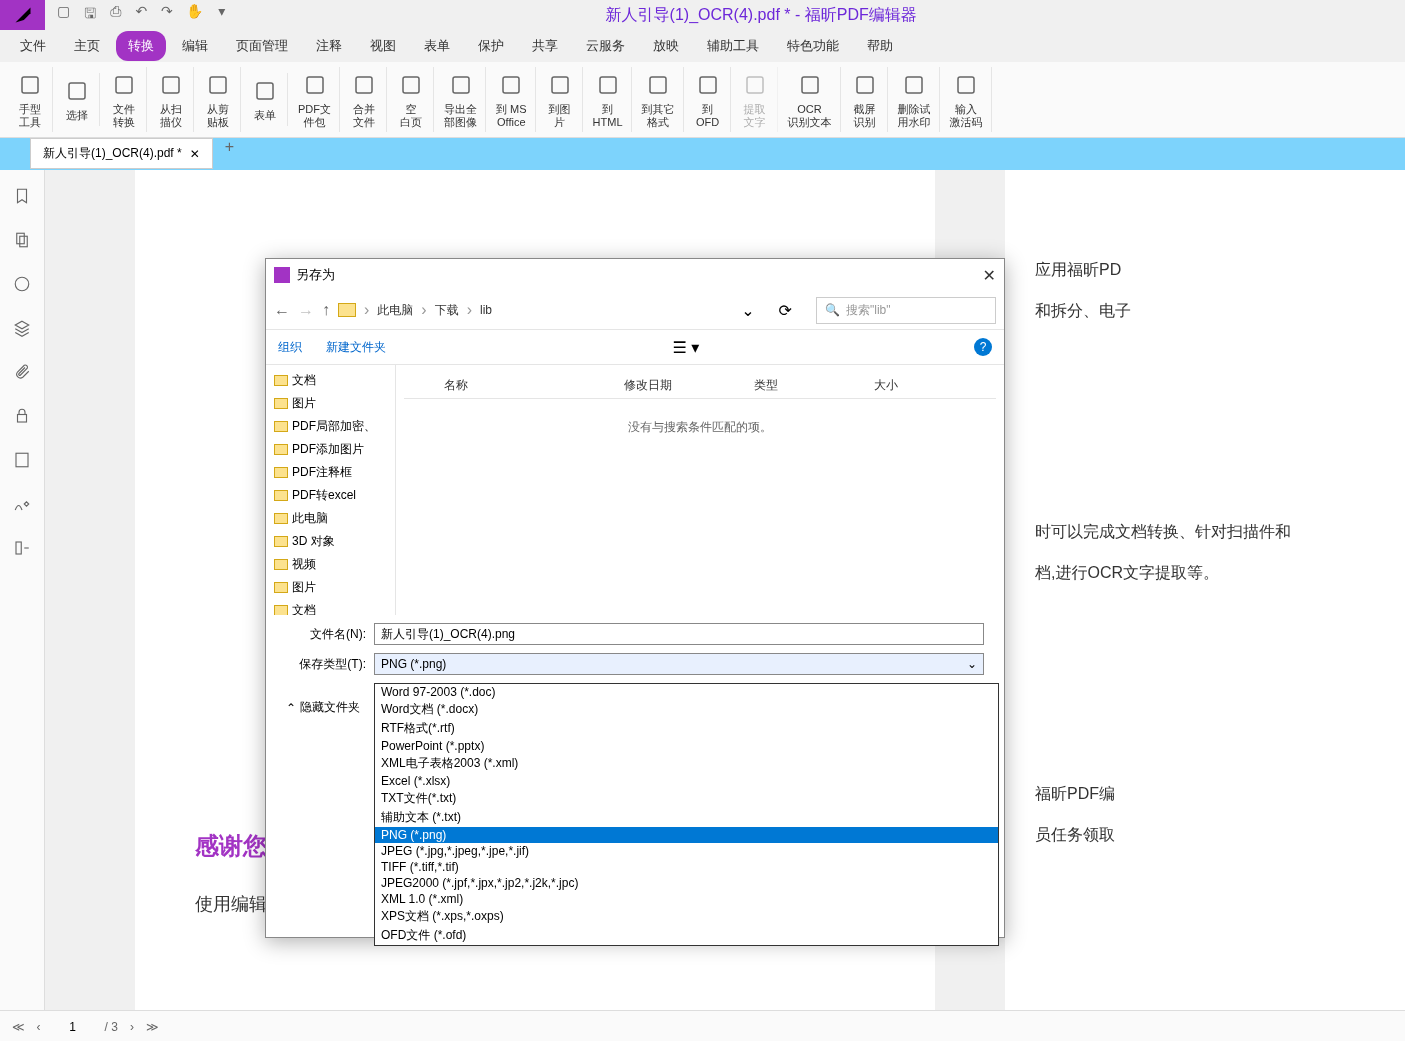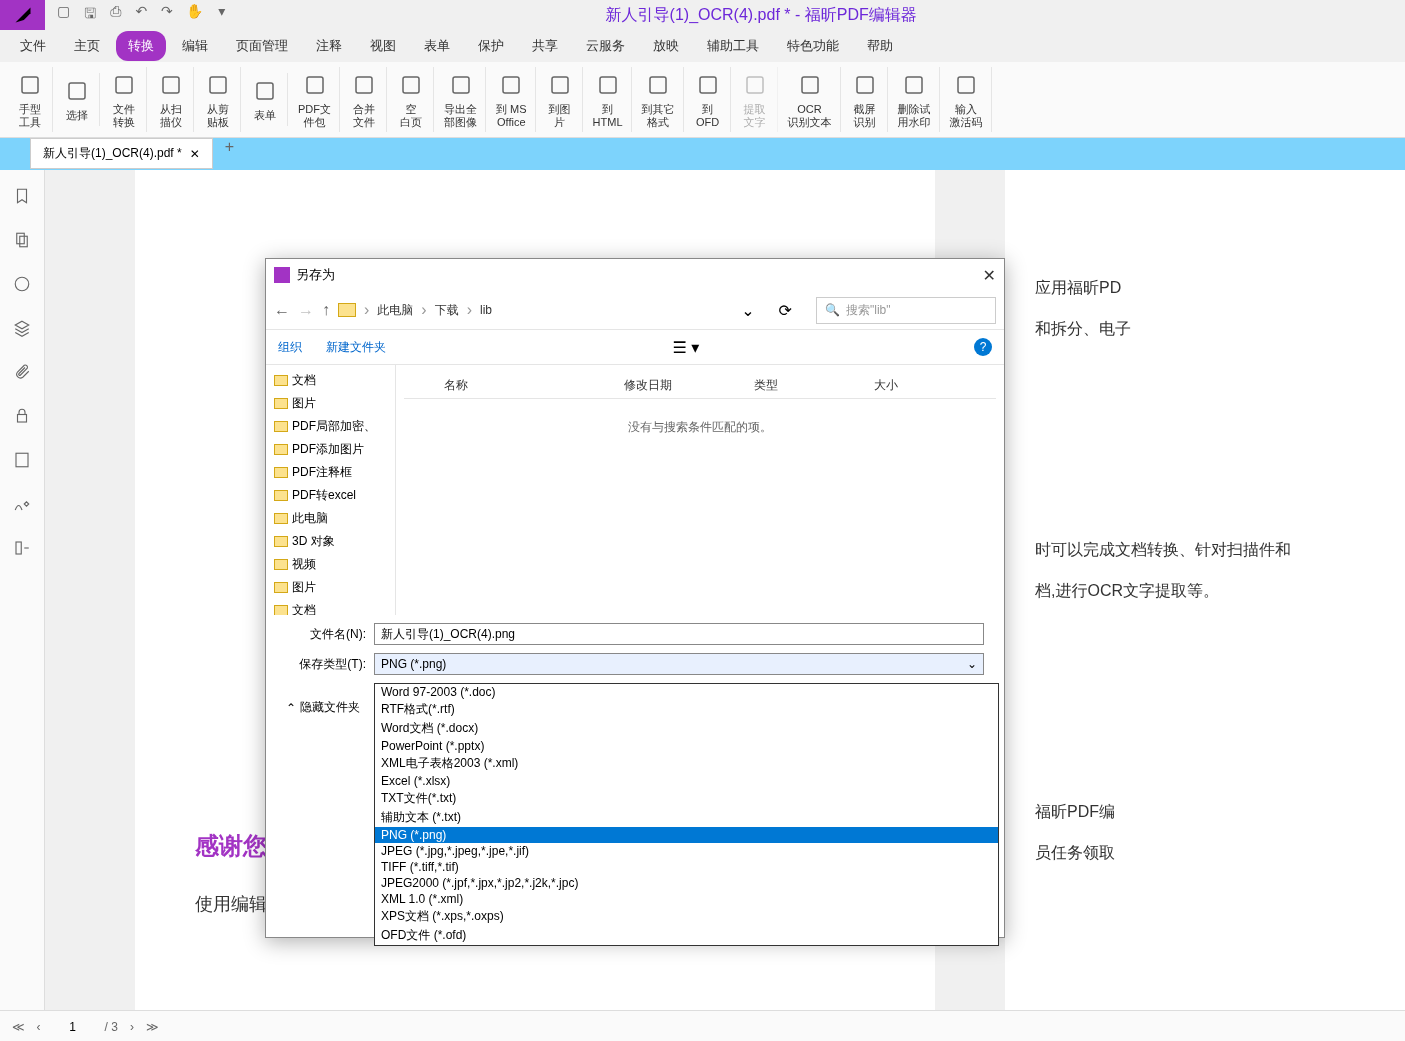--- a/index.html
+++ b/index.html
@@ -349,21 +349,21 @@
           <path d="M15 12h6"></path>
         </svg>
       </div>
   </div>
   <div class="docarea">
     <div class="page">
       <div class="h1">感谢您如全球</div>
       <div class="p1">使用编辑器可以帮助</div>
     </div>
     <div class="rightpane">
-      <div class="rtext" style="margin-top:78px">应用福昕PD</div>
+      <div class="rtext" style="margin-top:60px">应用福昕PD</div>
       <div class="rtext">和拆分、电子</div>
       <div class="rtext" style="margin-top:200px">时可以完成文档转换、针对扫描件和</div>
       <div class="rtext">档,进行OCR文字提取等。</div>
       <div class="rtext" style="margin-top:200px">福昕PDF编</div>
       <div class="rtext">员任务领取</div>
     </div>
   </div>
 </div>
 
 <div class="statusbar">
@@ -472,22 +472,22 @@
     <div class="row">
       <label>保存类型(T):</label>
       <div class="combo">
         <span>PNG (*.png)</span>
         <span>⌄</span>
       </div>
     </div>
   </div>
   <div class="dropdown">
       <div class="opt">Word 97-2003 (*.doc)</div>
+      <div class="opt">Word文档 (*.docx)</div>
       <div class="opt">RTF格式(*.rtf)</div>
-      <div class="opt">Word文档 (*.docx)</div>
       <div class="opt">PowerPoint (*.pptx)</div>
       <div class="opt">XML电子表格2003 (*.xml)</div>
       <div class="opt">Excel (*.xlsx)</div>
       <div class="opt">TXT文件(*.txt)</div>
       <div class="opt">辅助文本 (*.txt)</div>
       <div class="opt sel">PNG (*.png)</div>
       <div class="opt">JPEG (*.jpg,*.jpeg,*.jpe,*.jif)</div>
       <div class="opt">TIFF (*.tiff,*.tif)</div>
       <div class="opt">JPEG2000 (*.jpf,*.jpx,*.jp2,*.j2k,*.jpc)</div>
       <div class="opt">XML 1.0 (*.xml)</div>

